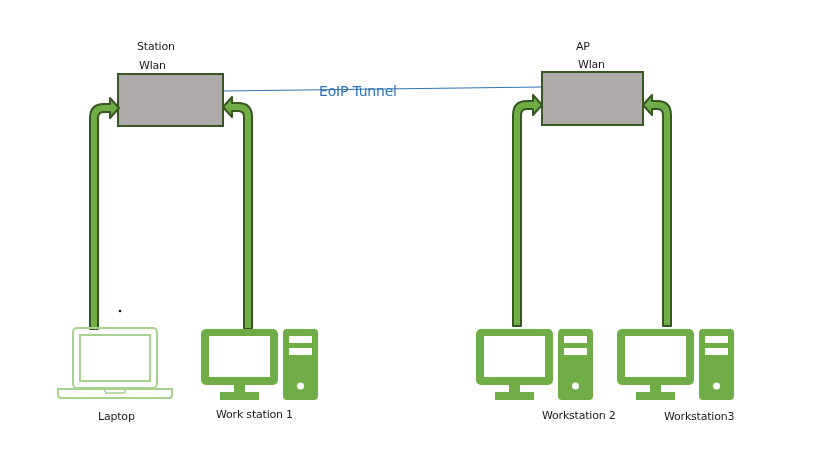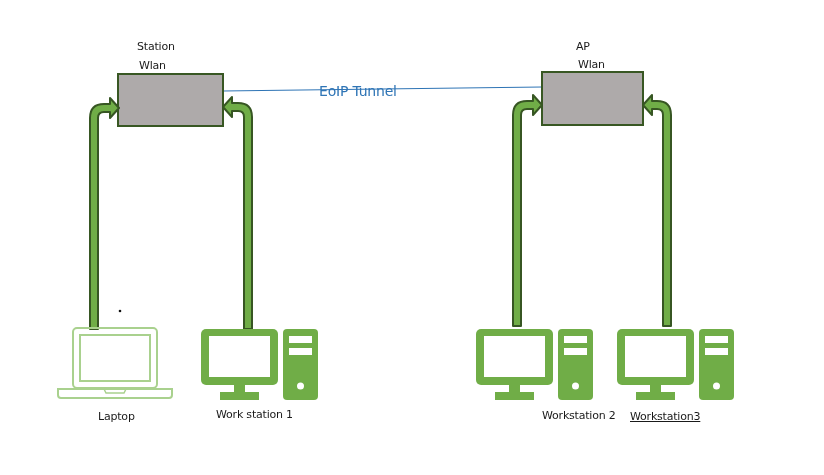--- a/index.html
+++ b/index.html
@@ -103,14 +103,14 @@
   <div class="lbl" style="left:137px; top:40px;">Station</div>
   <div class="lbl" style="left:139px; top:59px;">Wlan</div>
   <div class="lbl" style="left:576px; top:40px;">AP</div>
   <div class="lbl" style="left:578px; top:58px;">Wlan</div>
 
   <div class="tunnel-lbl" style="left:319px; top:83px;">EoIP Tunnel</div>
 
   <div class="lbl" style="left:98px; top:410px;">Laptop</div>
   <div class="lbl" style="left:210px; top:408px;margin-left:6px;">Work station 1</div>
   <div class="lbl" style="left:497px; top:409px;margin-left:45px;">Workstation 2</div>
-  <div class="lbl" style="left:630px; top:410px;text-decoration:underline;">Workstation3</div>
+  <div class="lbl" style="left:664px; top:410px;">Workstation3</div>
 </div>
 
 </body></html>

